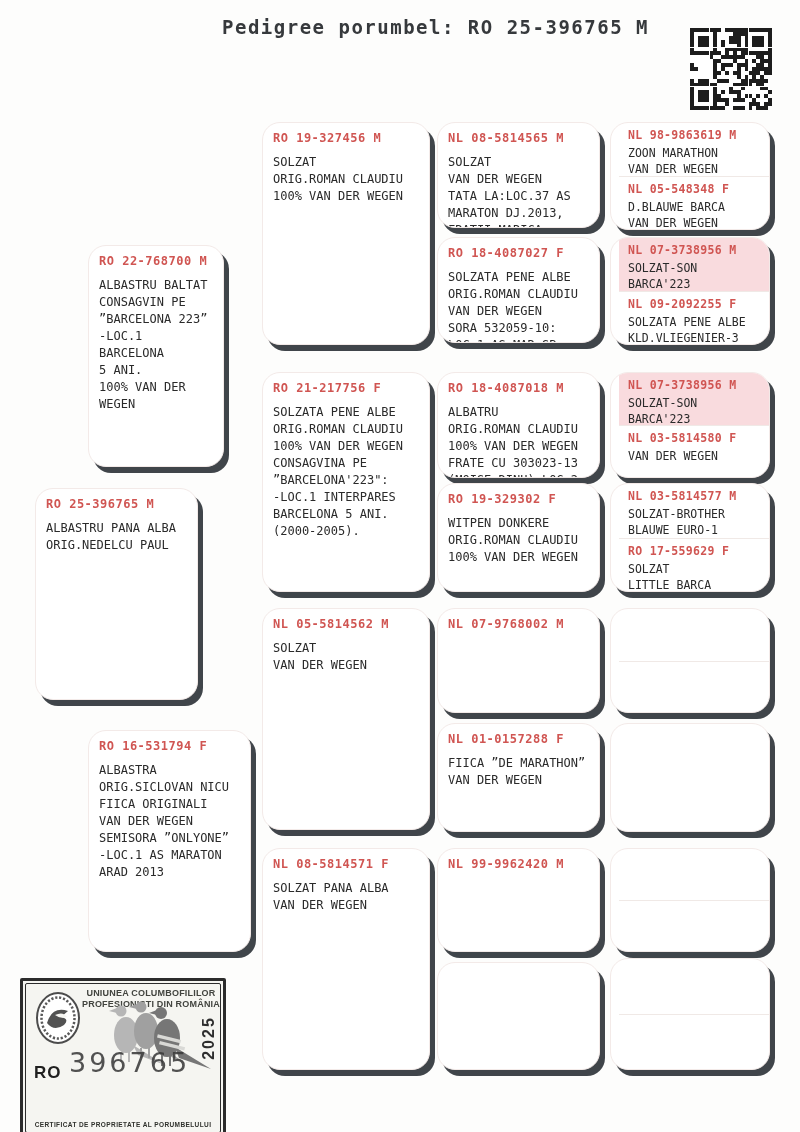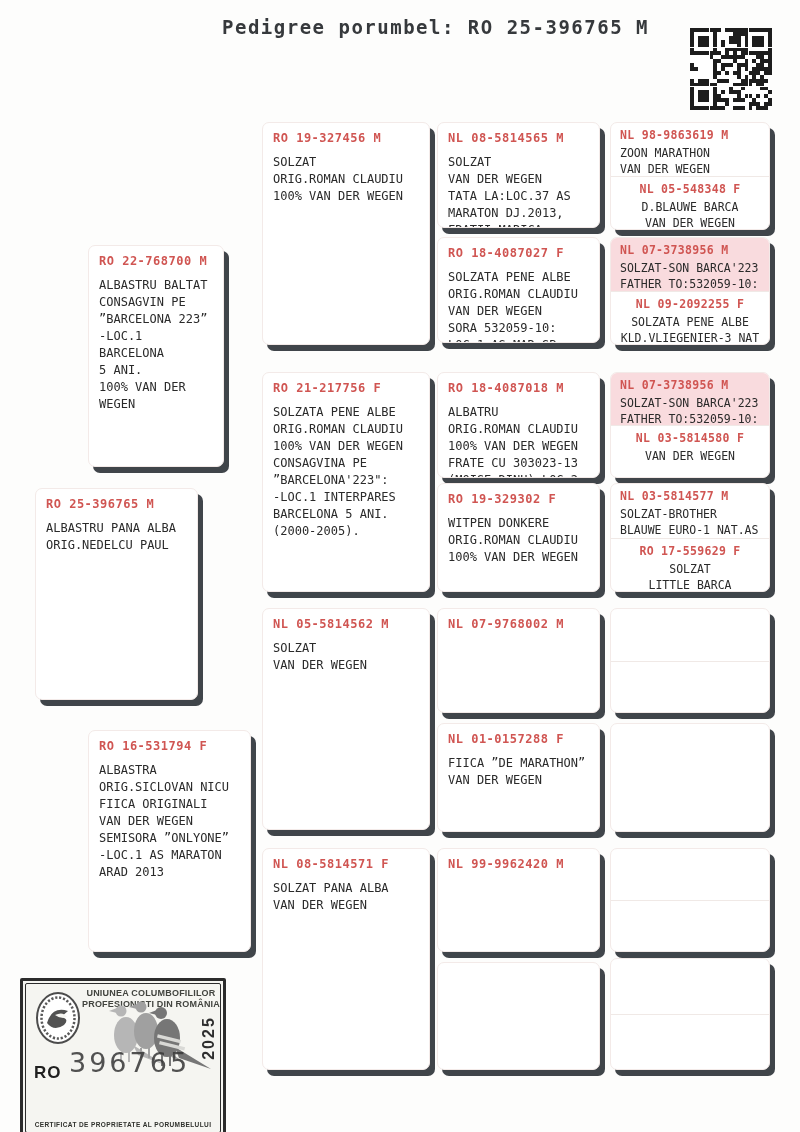--- a/index.html
+++ b/index.html
@@ -19,43 +19,43 @@
     position:absolute;left:222px;top:16px;
     font:bold 19px "DejaVu Sans Mono",monospace;
     letter-spacing:1.5px;color:#36393c;white-space:nowrap;
   }
   .qr{
     position:absolute;left:690px;top:28px;width:80px;height:80px;
     background:#fff;
   }
   .qr i{position:absolute;width:3.9px;height:3.9px;background:#1d1d1d;}
   .box{
-    position:absolute;background:#fff;border-radius:7px;
+    position:absolute;background:#fff;border-radius:18px;
     border:1px solid #f3eae8;
     box-shadow:5px 6px 0 0 var(--shadow);
     overflow:hidden;
   }
   .box .code{
     font:bold 12px "DejaVu Sans Mono",monospace;
     color:var(--accent-red);letter-spacing:.5px;
     padding:8px 10px 0 10px;white-space:nowrap;
   }
   .box .body{
     font:12px "DejaVu Sans Mono",monospace;color:var(--ink);
     line-height:17px;padding:0 10px;margin-top:9px;
     white-space:pre-line;overflow:hidden;
   }
   
   .pair{display:flex;flex-direction:column;}
   .cell{flex:1 1 50%;overflow:hidden;}
-  .cell + .cell{border-top:1px solid #f0e9e6;text-align:center;}
+  .cell + .cell{border-top:1px solid #f0e9e6;}
   .cell .code{padding:5px 9px 0 9px;font-size:11.5px;letter-spacing:.3px;}
   .cell .body{font-size:11.5px;line-height:16px;margin-top:3px;padding:0 9px;}
   .cell.hl{background:var(--highlight-pink);}
-  .c4{width:160px;}
+  .c4{width:160px;padding-left:8px;}
   
   .stamp{
     position:absolute;left:20px;top:978px;width:206px;height:160px;
     background:#f5f5f1;border:3px solid #2c2c2c;border-radius:2px;
   }
   .stamp::before{
     content:"";position:absolute;inset:2px;border:1px solid #2c2c2c;border-radius:2px;
   }
   .stamp-head{
     position:absolute;left:58px;top:7px;width:140px;text-align:center;

